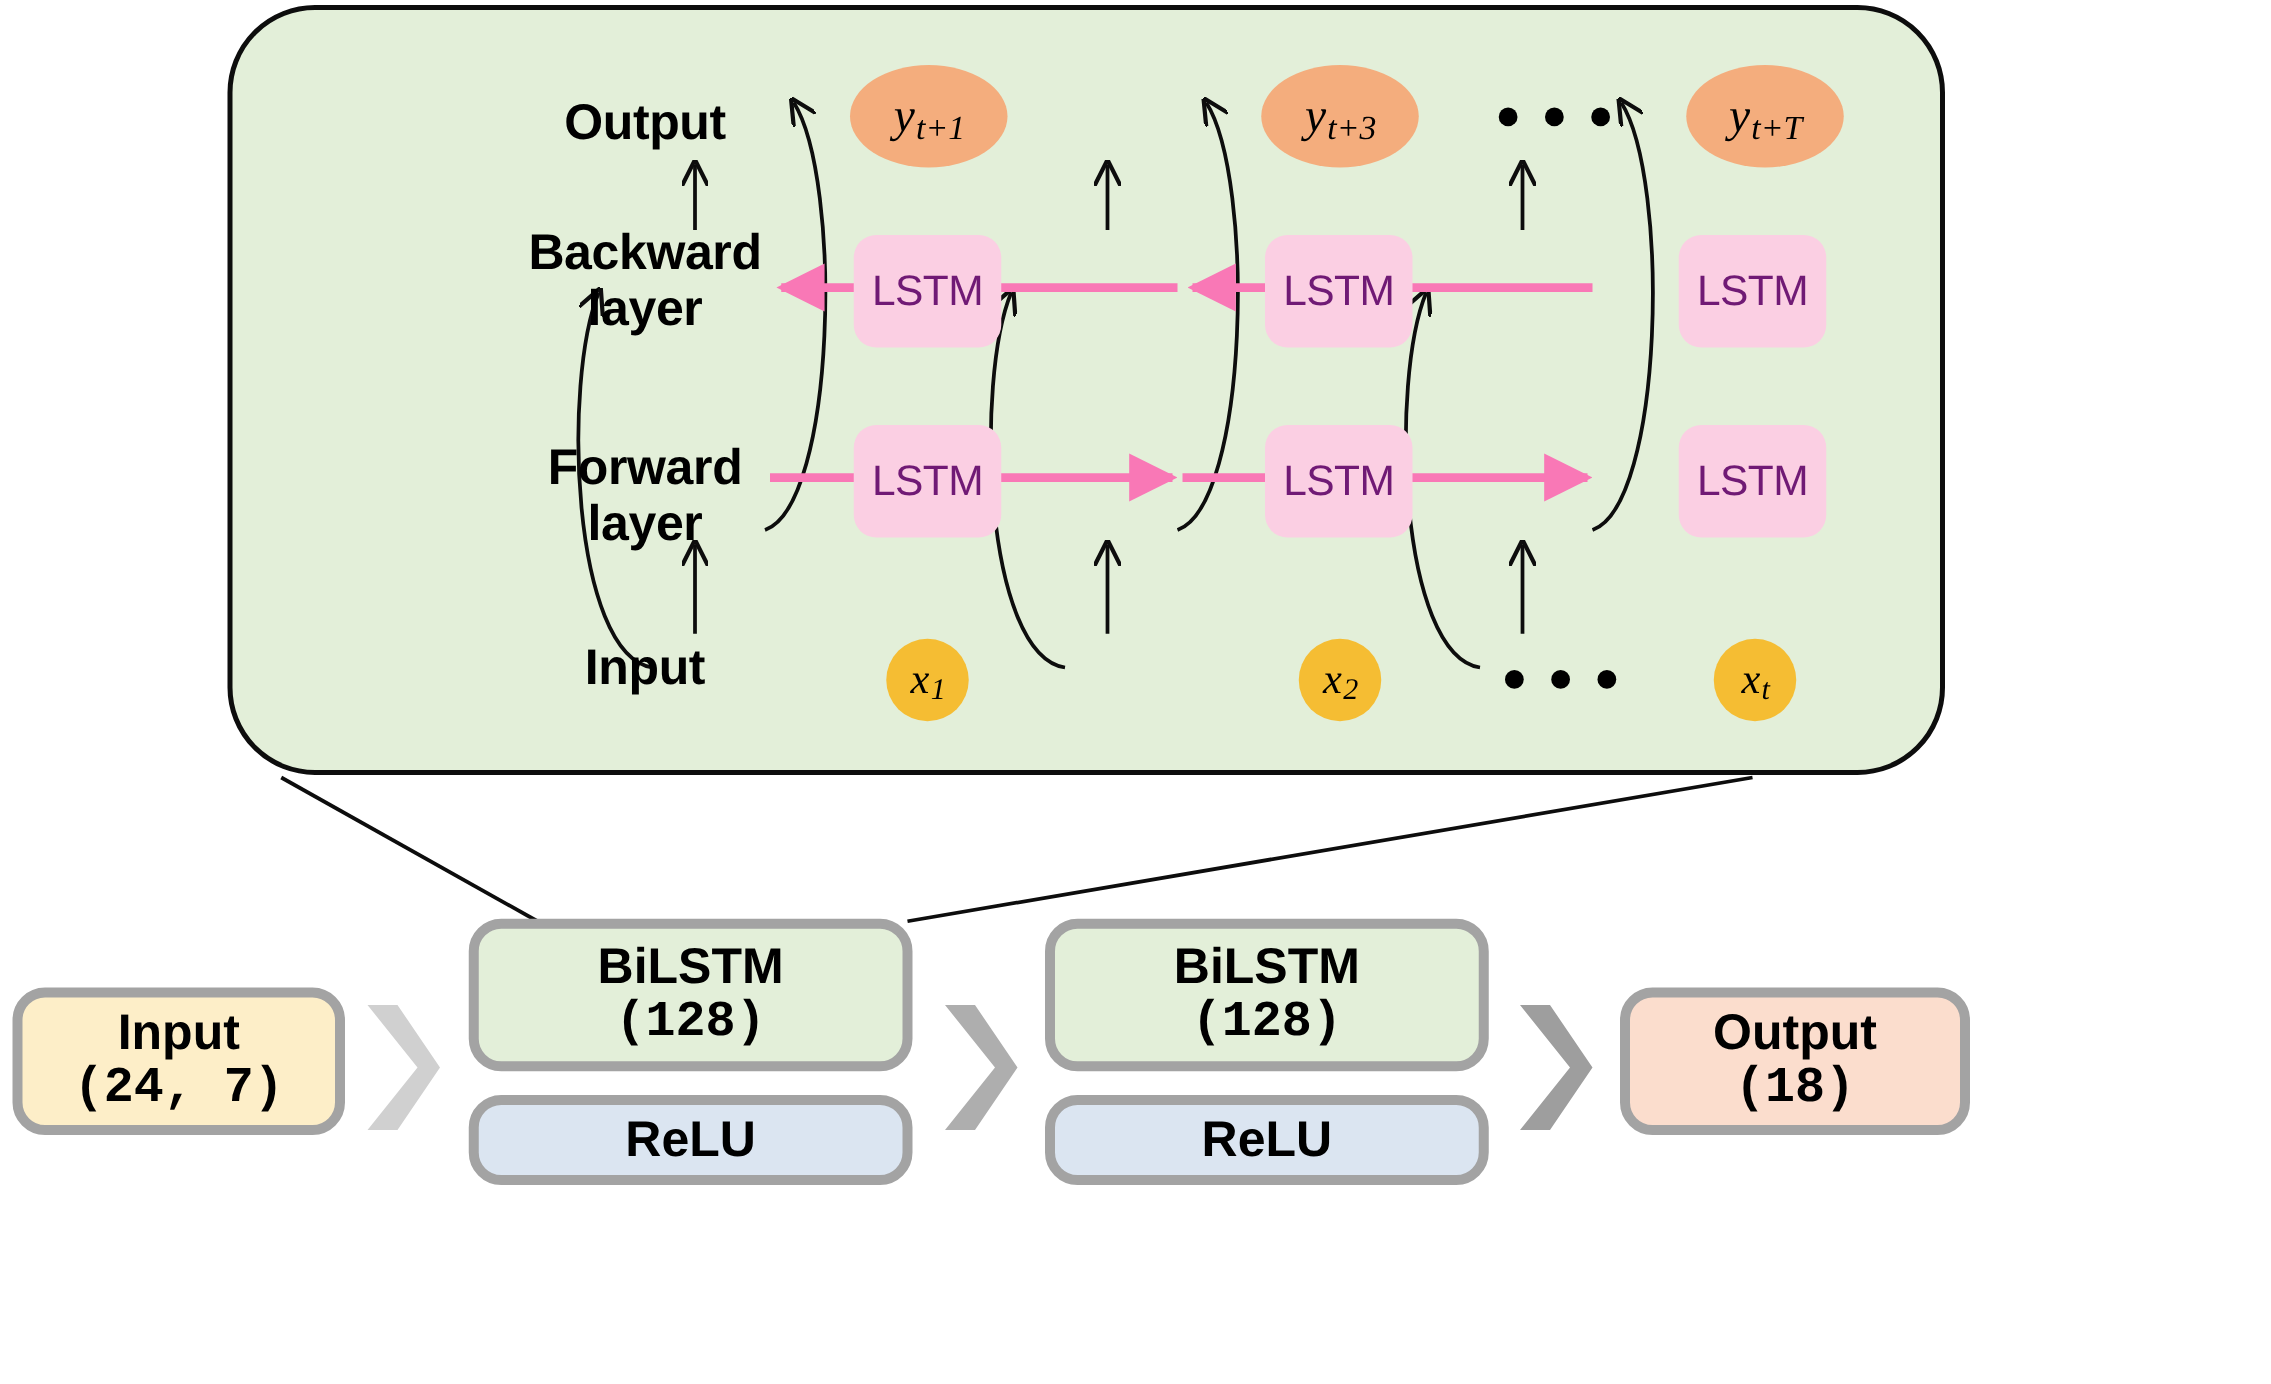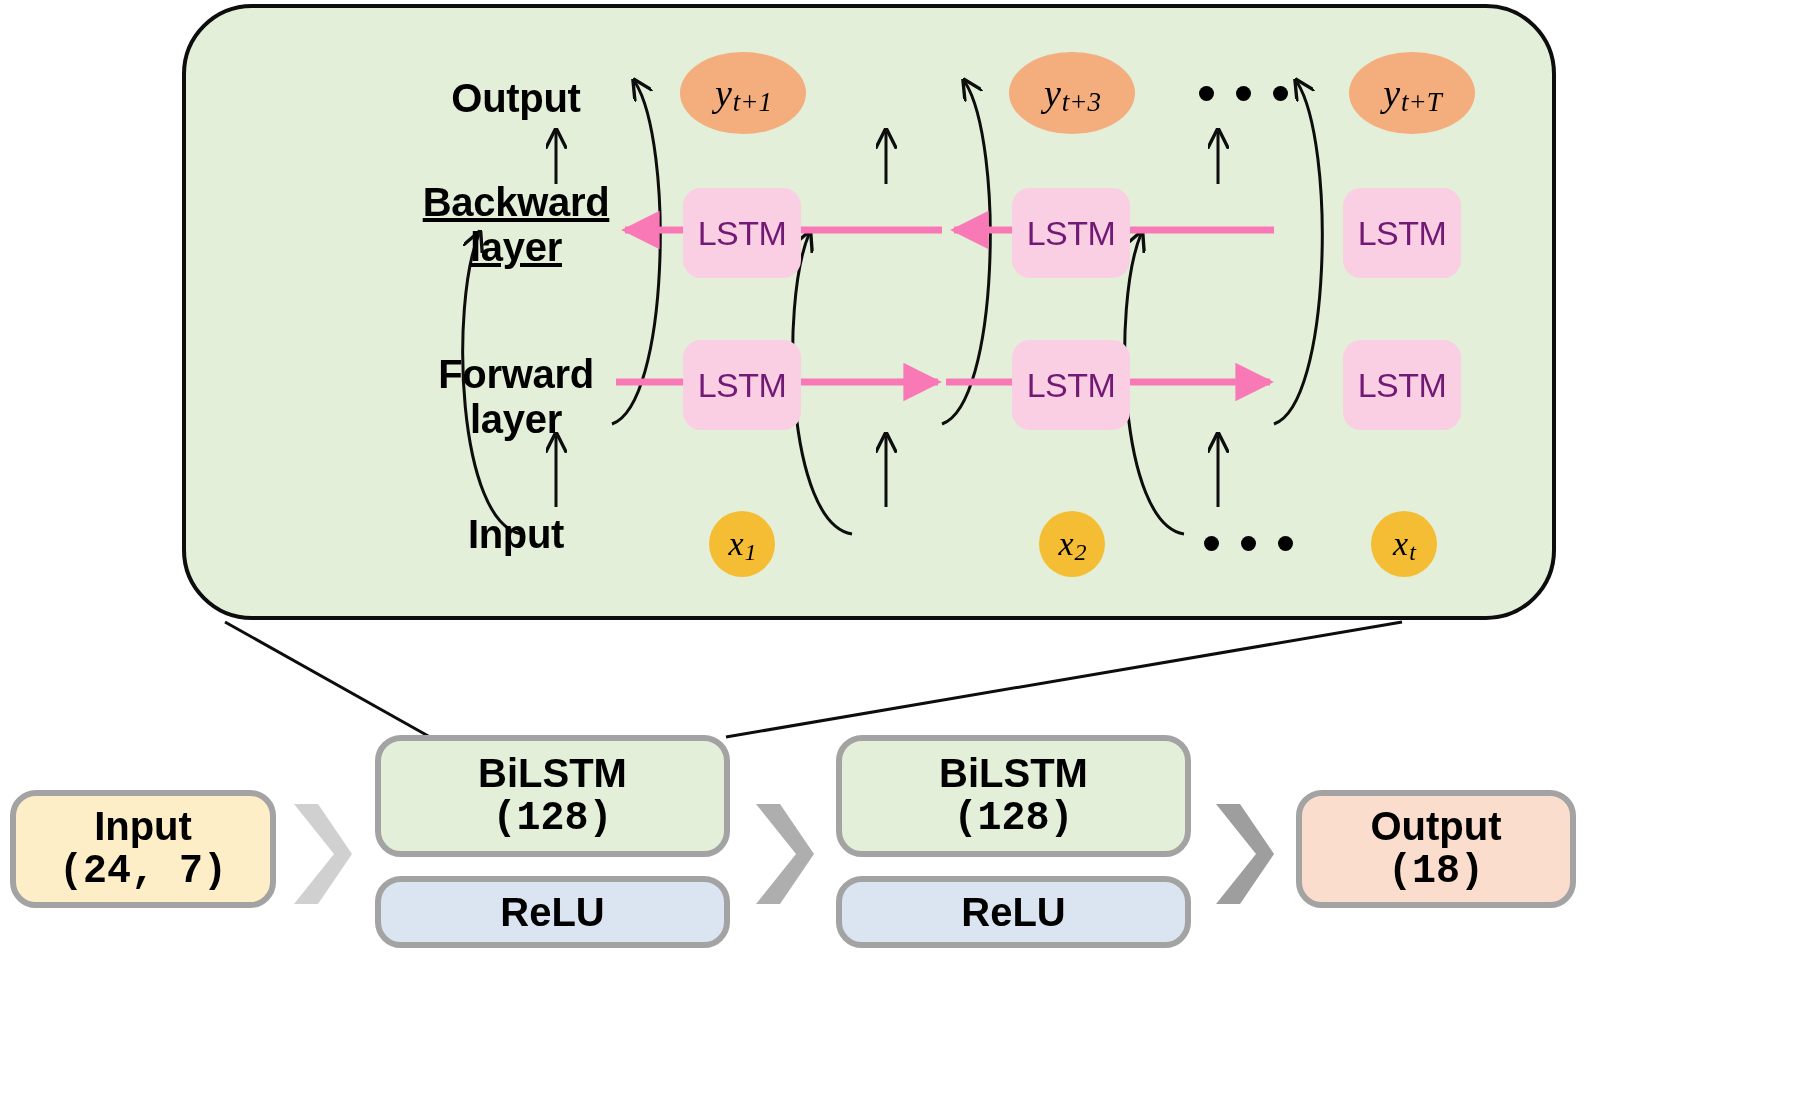--- a/index.html
+++ b/index.html
@@ -36,21 +36,21 @@
     position: absolute;
     color: #000000;
     font-size: 40px;
     font-weight: 700;
     text-align: center;
     line-height: 1.12;
     letter-spacing: -0.3px;
     white-space: pre-line;
   }
   #label-output   { left: 200px; top: 68px;  width: 260px; }
-  #label-backward { left: 200px; top: 172px; width: 260px; text-decoration: underline; }
+  #label-backward { left: 200px; top: 172px; width: 260px; }
   #label-forward  { left: 200px; top: 328px; width: 260px; margin-top: 16px; }
   #label-input    { left: 200px; top: 504px; width: 260px; }
 
   
   .y-node {
     position: absolute;
     width: 126px;
     height: 82px;
     background: #f4ad7d;
     border-radius: 50%;
@@ -132,21 +132,21 @@
     height: 15px;
     background: #000;
     border-radius: 50%;
   }
   #dots-out { left: 1013px; top: 78px; }
   #dots-in  { left: 1018px; top: 528px; }
 
   
   .pipe-box {
     position: absolute;
-    border: 6px solid #a3a3a3;
+    border: 8px solid #a3a3a3;
     border-radius: 26px;
     box-sizing: border-box;
     display: flex;
     flex-direction: column;
     align-items: center;
     justify-content: center;
     color: #000;
     font-size: 40px;
     font-weight: 700;
     line-height: 1.15;

